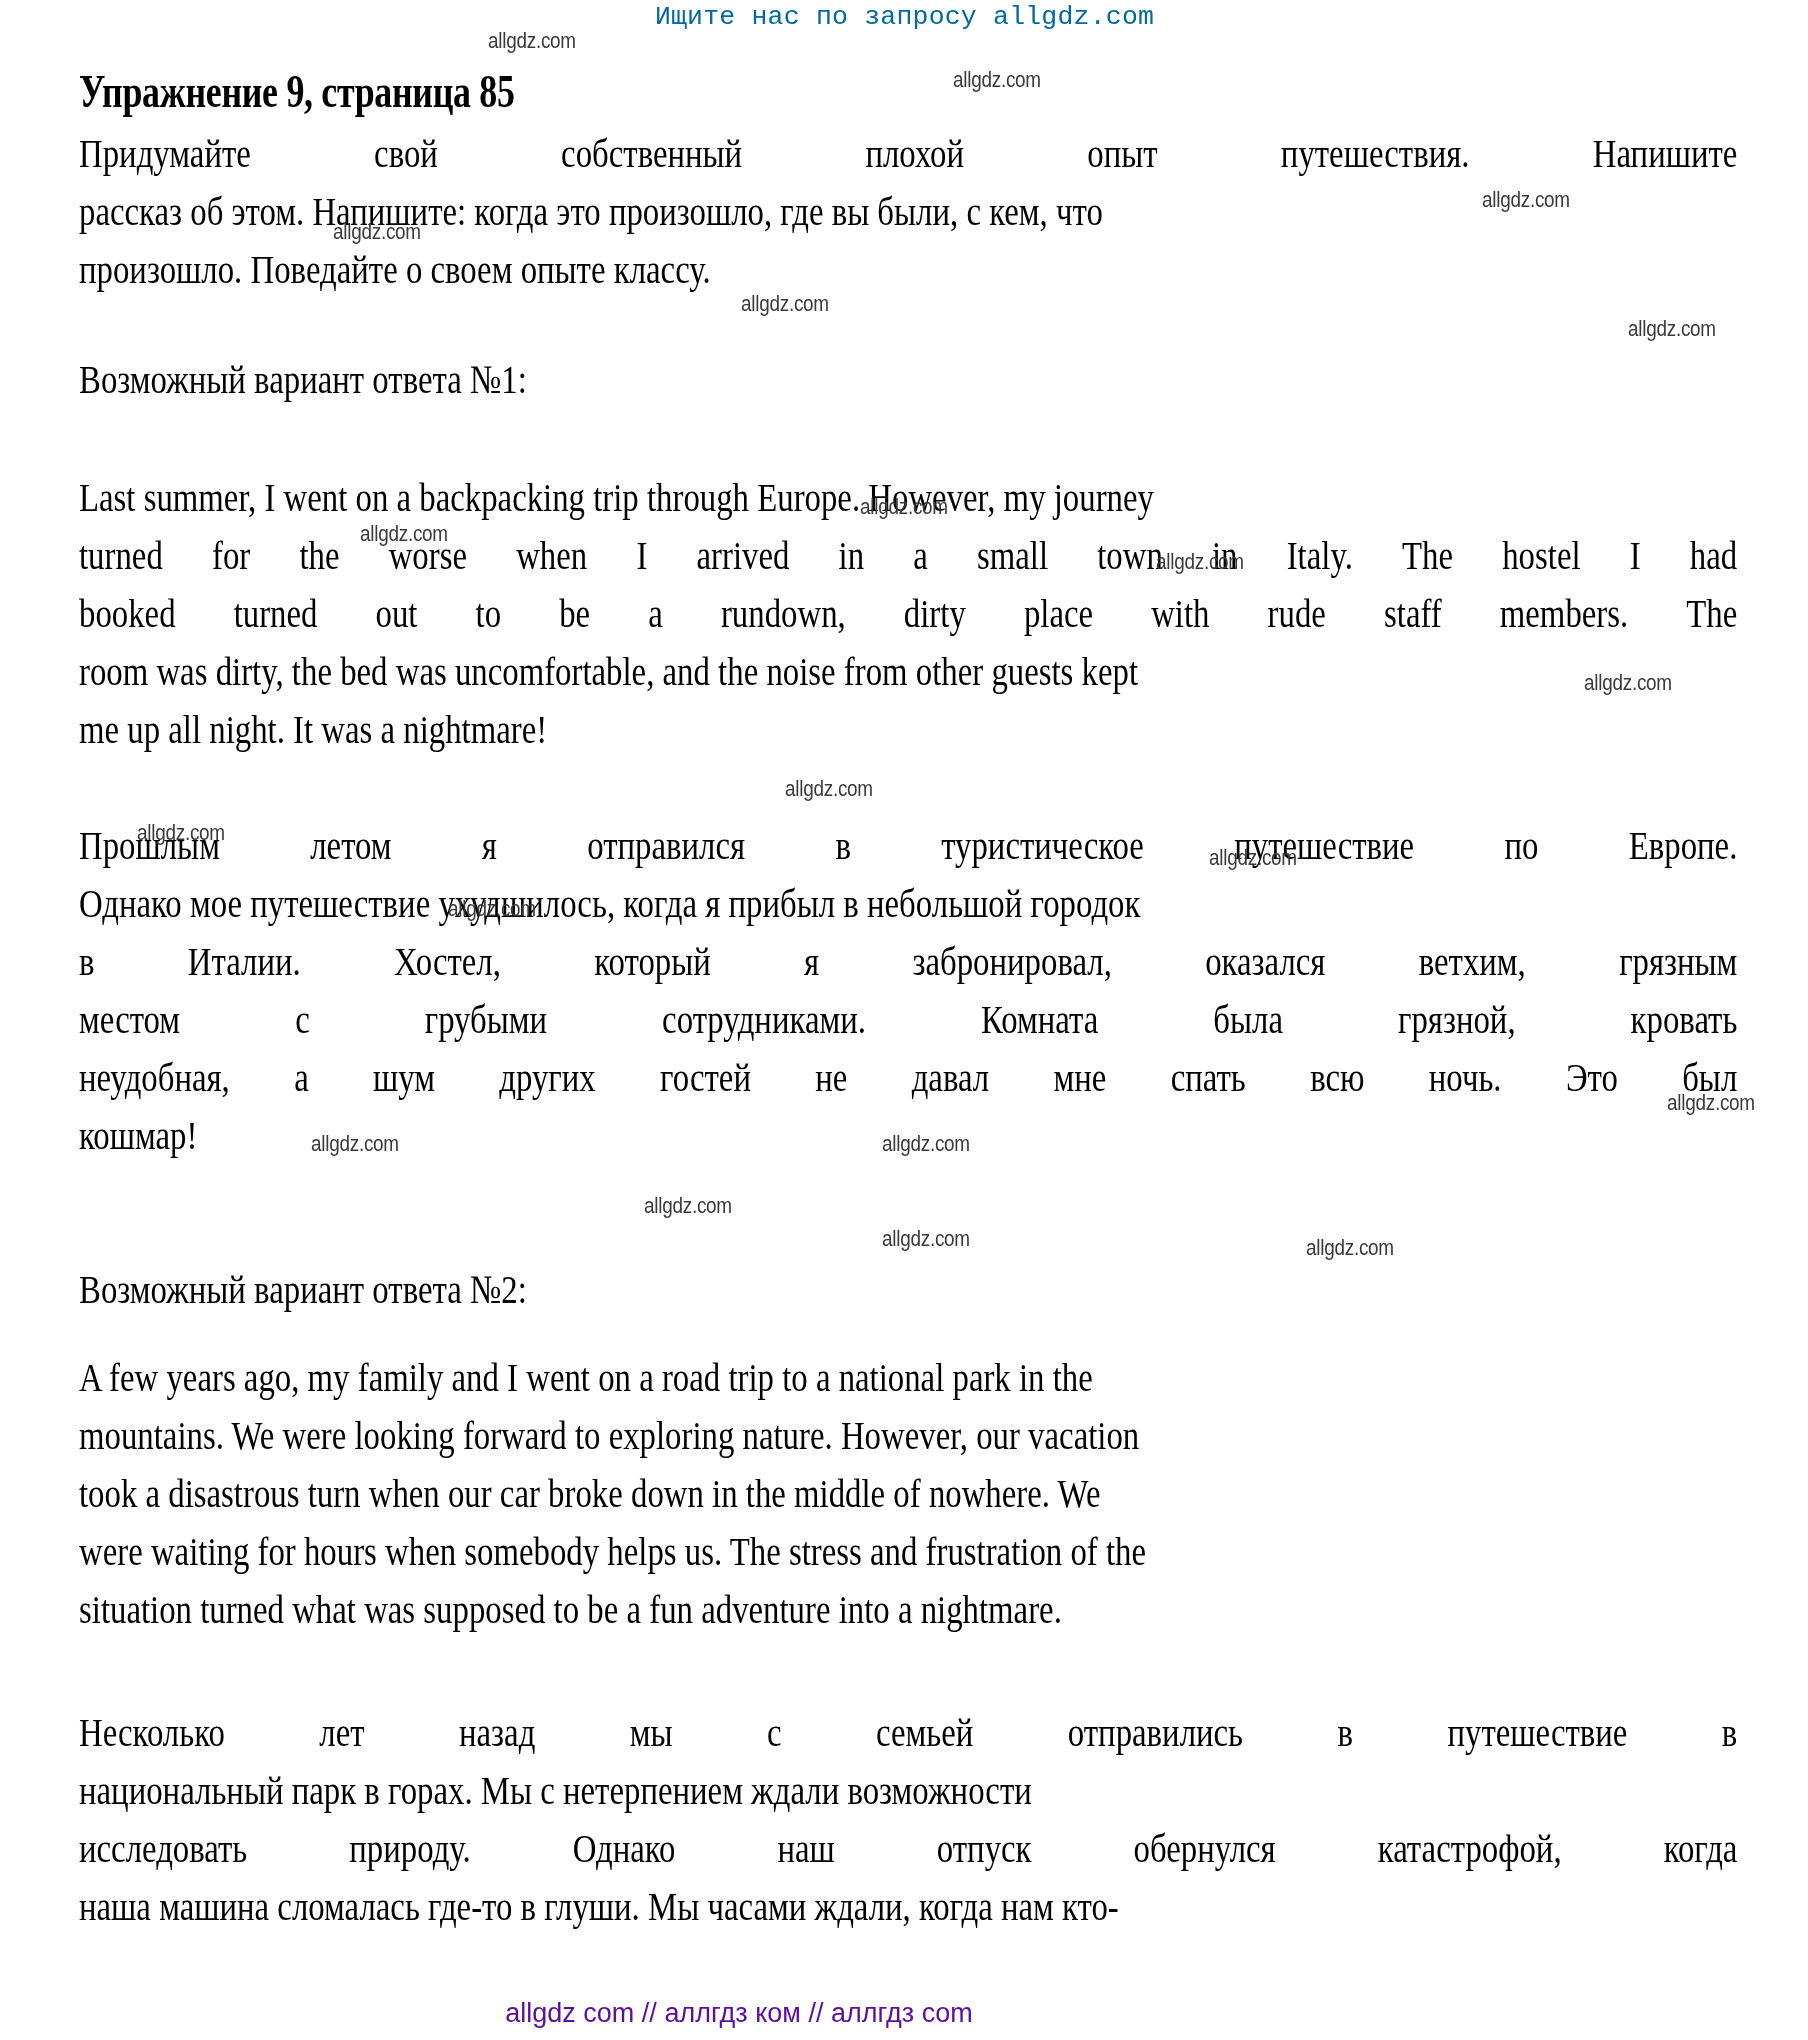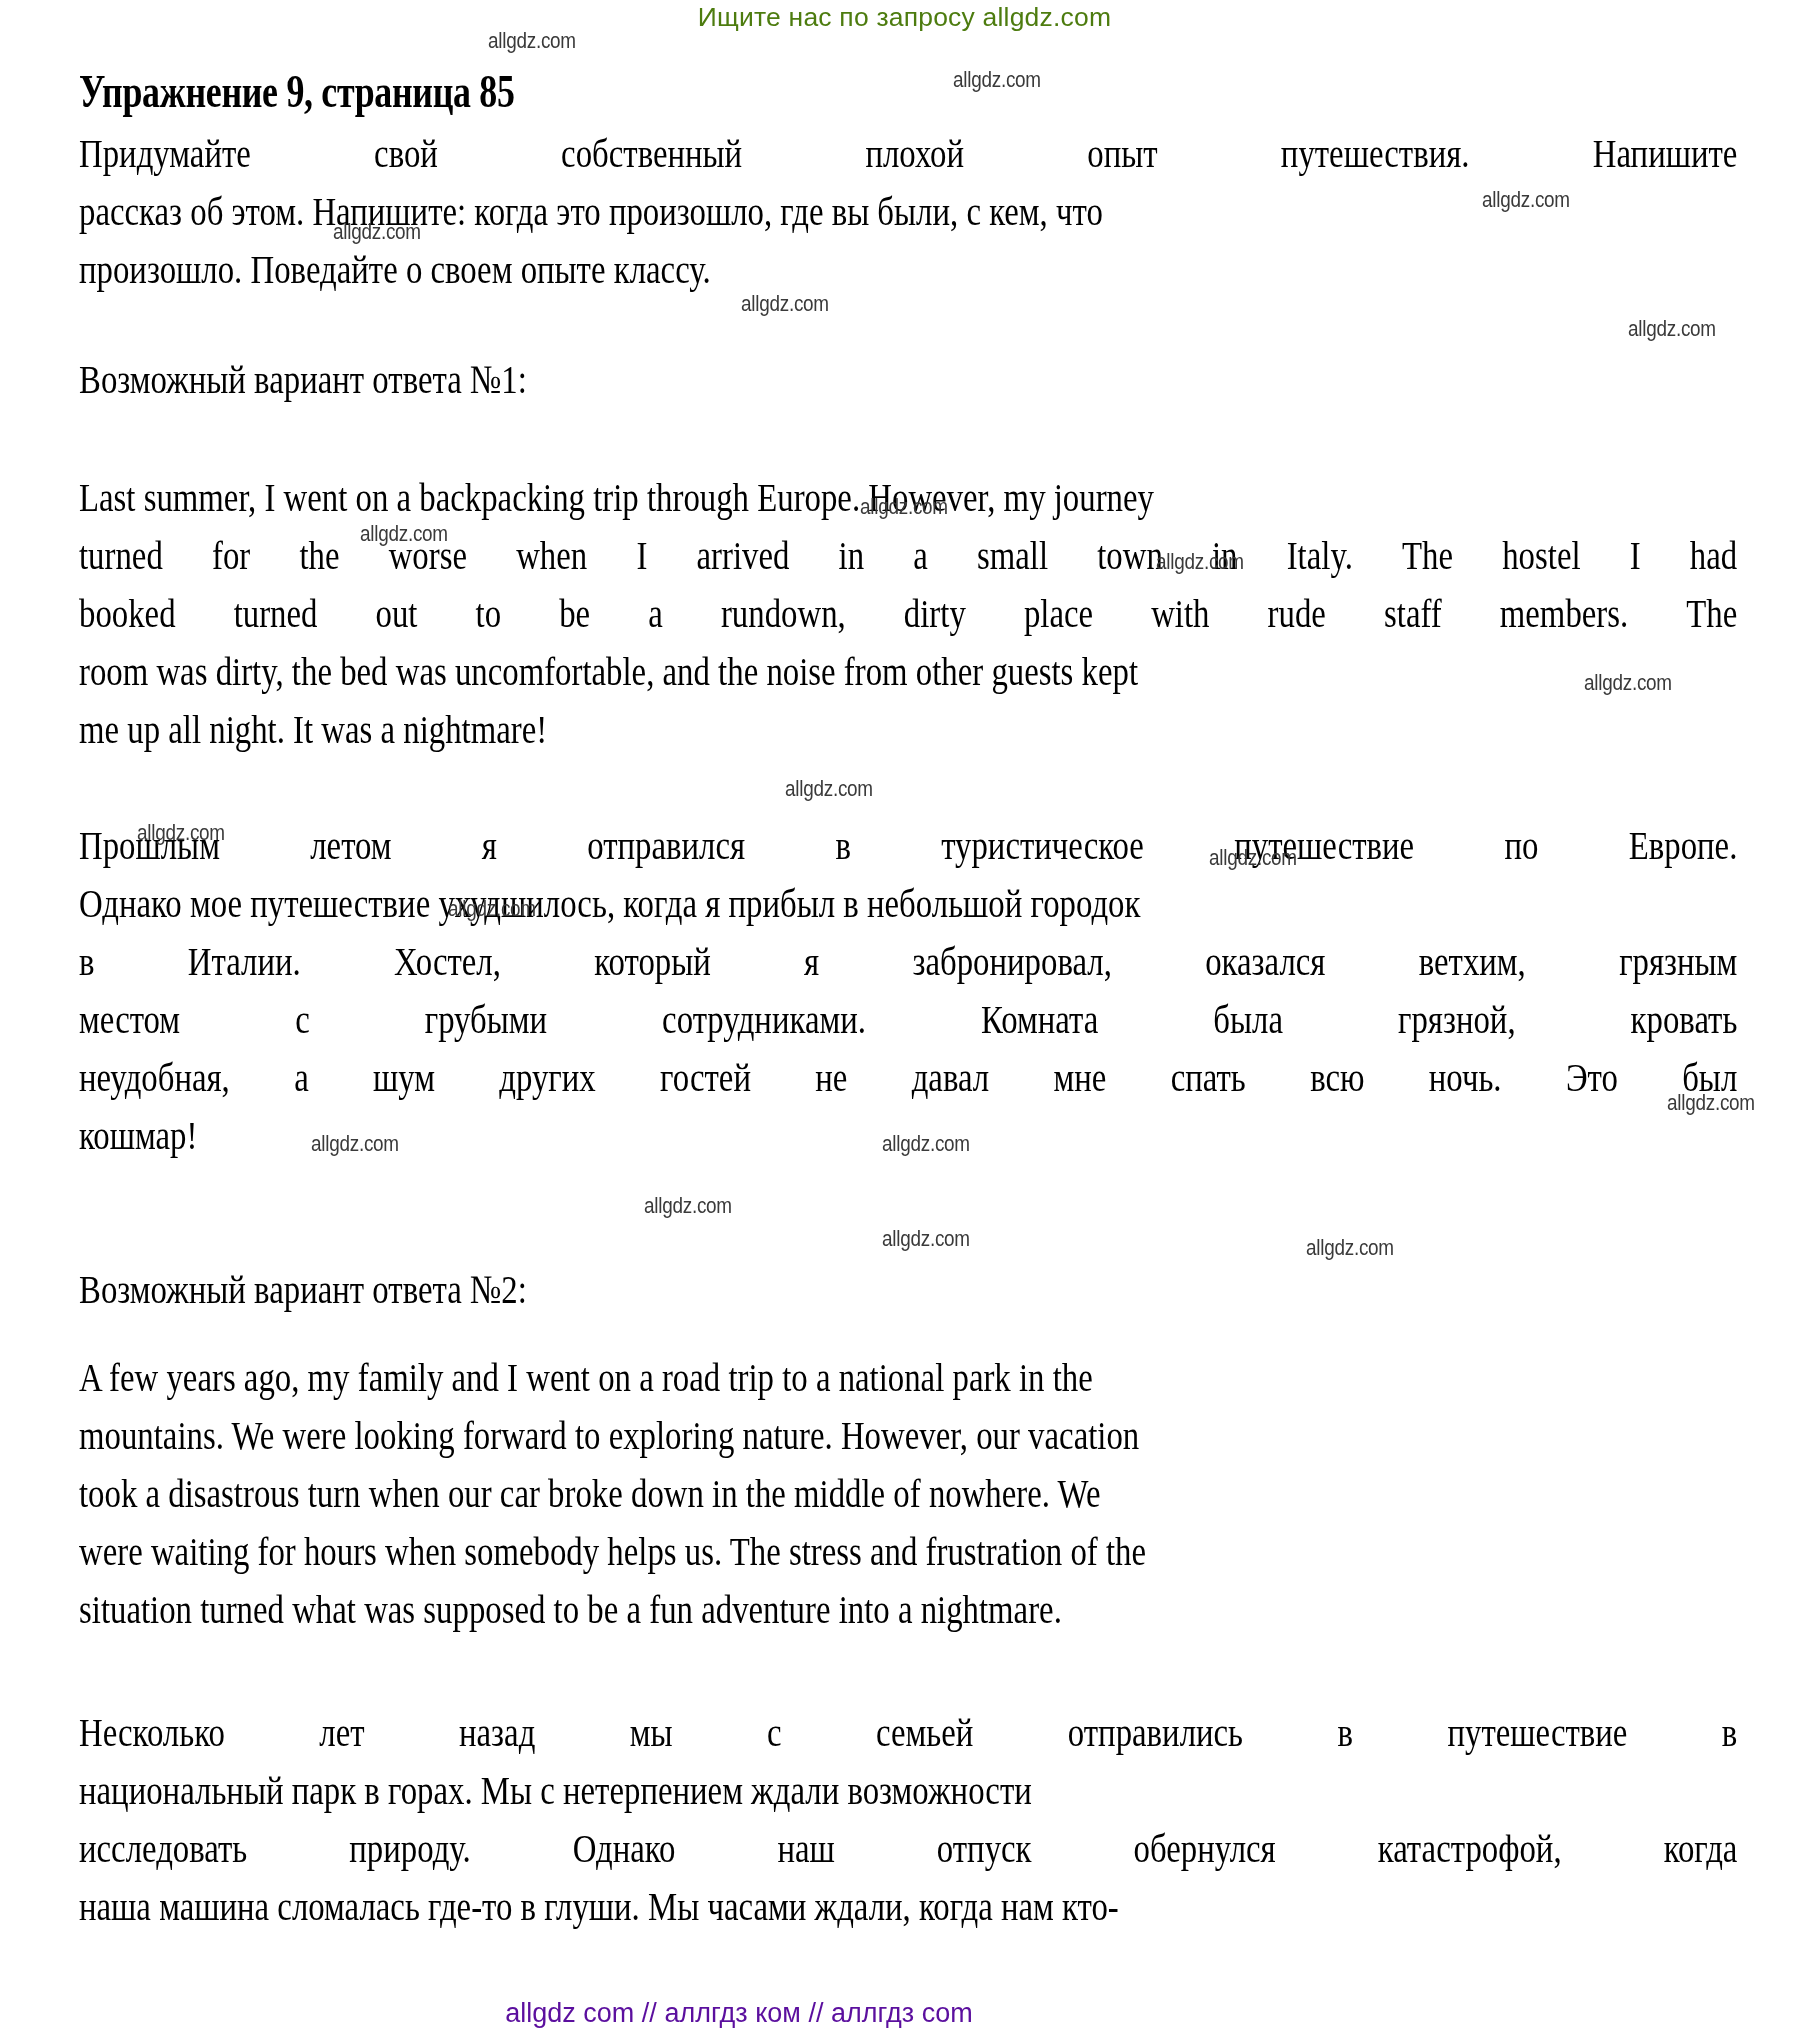--- a/index.html
+++ b/index.html
@@ -17,23 +17,23 @@
     color: #000000;
   }
 
   
   .promo {
     position: absolute;
     top: 1.8px;
     left: 0;
     width: 1809px;
     text-align: center;
-    font-family: Liberation Sans, sans-serif;
+    font-family: Liberation Mono, monospace;
     font-size: 26.5px;
-    color: #4d7c0f;
+    color: #0369a1;
     letter-spacing: 0.2px;
     white-space: nowrap;
   }
 
   
   .page {
     position: absolute;
     top: 0;
     left: 0;
     width: 1809px;

